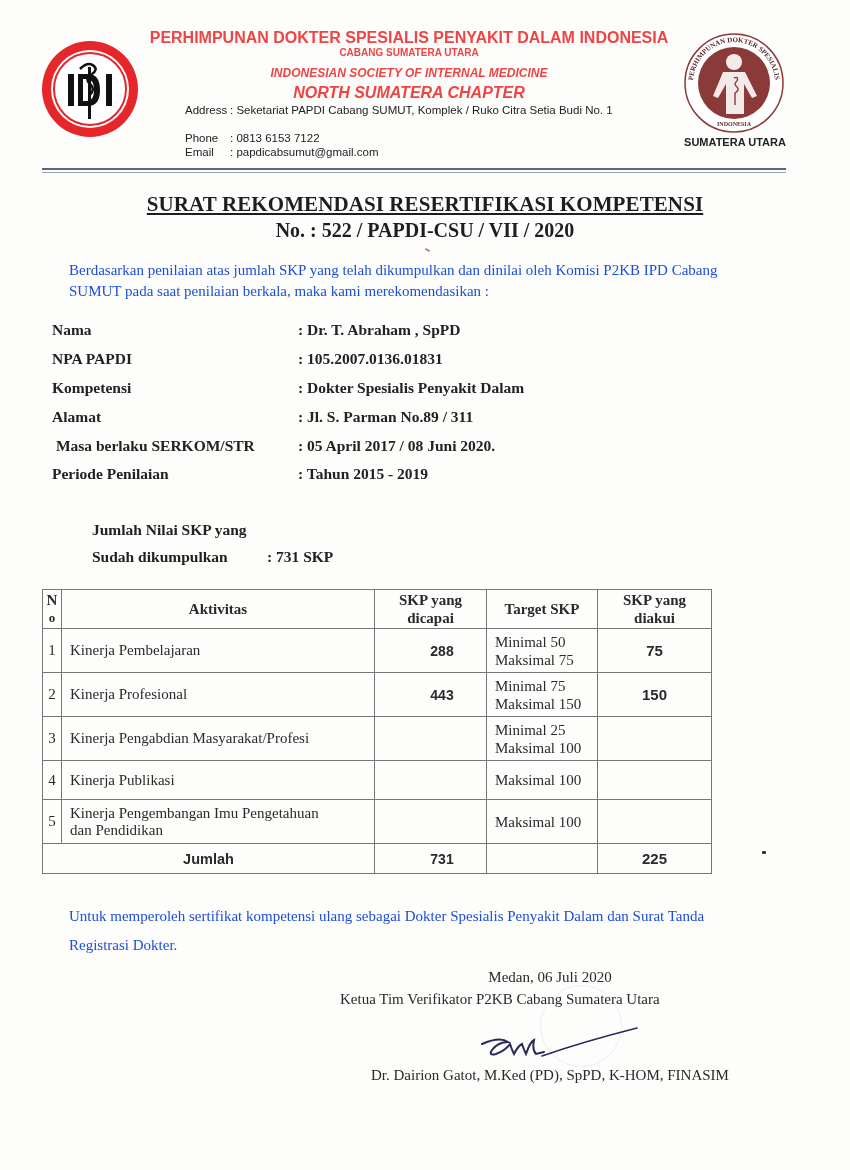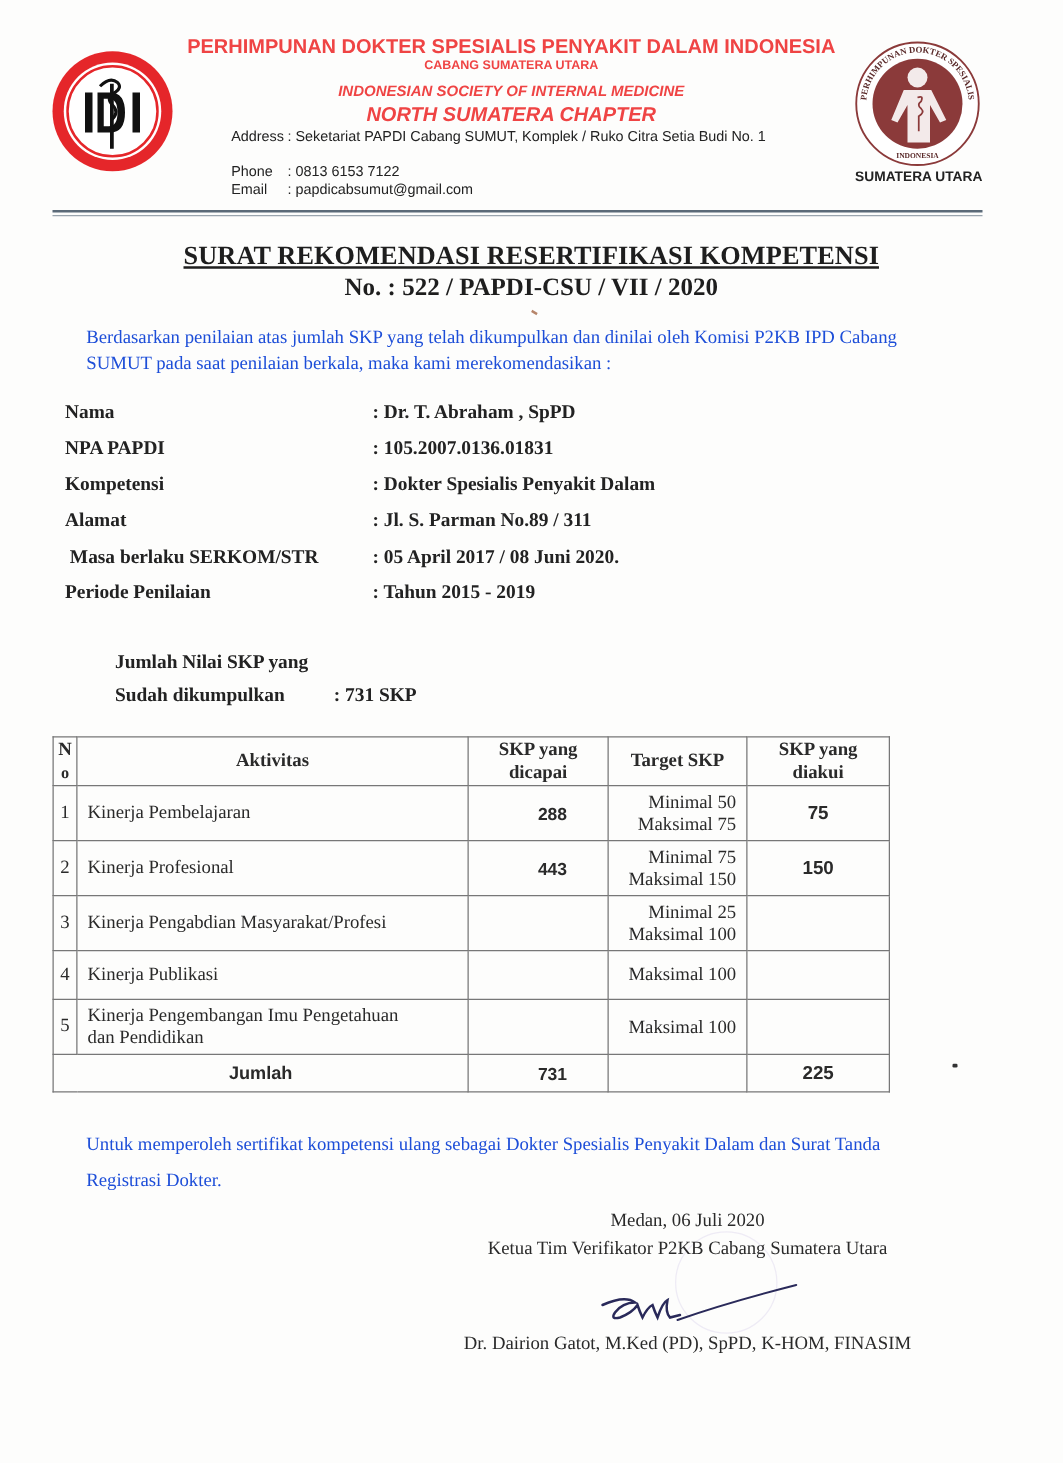--- a/index.html
+++ b/index.html
@@ -42,31 +42,31 @@
   .skp-line { font-weight: bold; font-size: 15.5px; color: #222; }
 
   
   table.skp { position: absolute; left: 42px; top: 589px; width: 670px; border-collapse: collapse;
     font-size: 15px; color: #2a2a2a; }
   table.skp td, table.skp th { border: 1px solid #777; padding: 0 8px; }
   table.skp th { font-weight: bold; text-align: center; line-height: 18px; height: 38px; }
   table.skp td.num { text-align: center; width: 18px; padding: 0; }
   table.skp td.aktivitas { width: 296px; line-height: 17px; }
   table.skp td.dicapai { width: 72px; text-align: center; font-family: "Liberation Sans", sans-serif; font-weight: bold; font-size: 14px; padding-left: 31px; }
-  table.skp td.target { width: 94px; line-height: 18px; text-align: right; }
+  table.skp td.target { width: 94px; line-height: 18px; }
   table.skp td.diakui { text-align: center; font-family: "Liberation Sans", sans-serif; font-weight: bold; font-size: 15px; margin-left: 43px; }
   table.skp tr.row2 td { height: 43px; }
   table.skp tr.row1 td { height: 43px; }
   table.skp tr.row4 td { height: 38px; }
   table.skp tr.total td { height: 29px; font-weight: bold; }
   table.skp tr.total td.total-label { text-align: center; font-family: "Liberation Sans", sans-serif; font-size: 14.5px; }
 
   .closing { top: 902px; line-height: 29px; }
   .sign-place { left: 370px; top: 969px; width: 360px; text-align: center; font-size: 15px; color: #2a2a2a; }
-  .sign-role { left: 340px; top: 991px; width: 420px; text-align: center; font-size: 15px; color: #2a2a2a; }
+  .sign-role { left: 340px; top: 991px; width: 420px; text-align: left; font-size: 15px; color: #2a2a2a; }
   .signature { left: 472px; top: 1022px; width: 170px; height: 40px; }
   .stamp { left: 540px; top: 985px; width: 80px; height: 80px; border-radius: 50%; border: 1px solid #e4dff0; opacity: 0.6; }
   .sign-name { left: 330px; top: 1067px; width: 440px; text-align: center; font-size: 15px; color: #2a2a2a; }
   .stray-dot { left: 762px; top: 851px; width: 4px; height: 3px; background: #333; border-radius: 1px; }
   .stray-mark { left: 425px; top: 249px; width: 5px; height: 2px; background: #b6856a; transform: rotate(30deg); }
 </style>
 </head>
 <body>
 
 <svg class="abs logo-left" viewBox="0 0 104 104">

